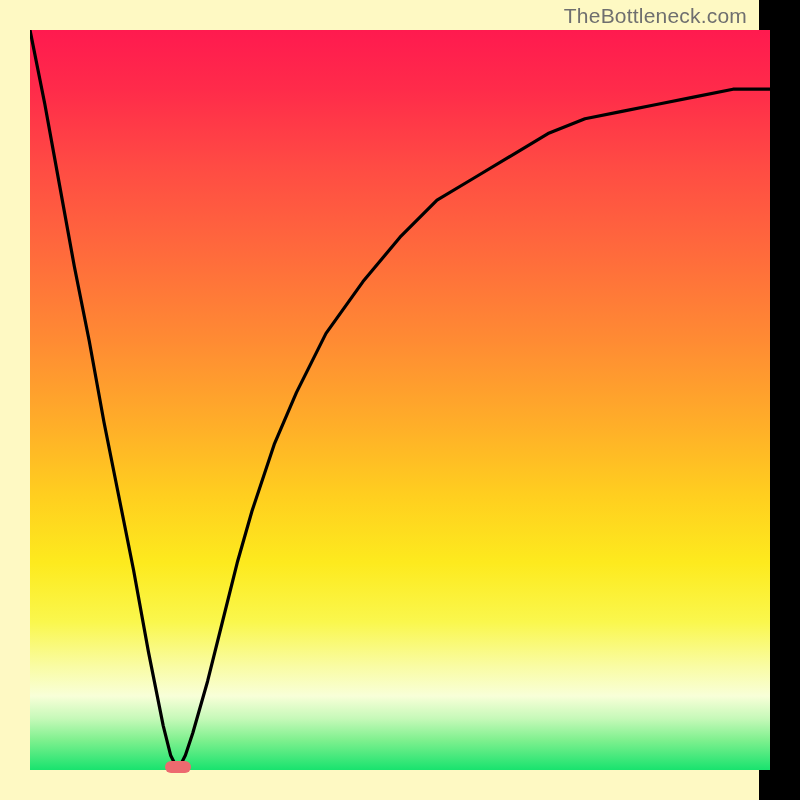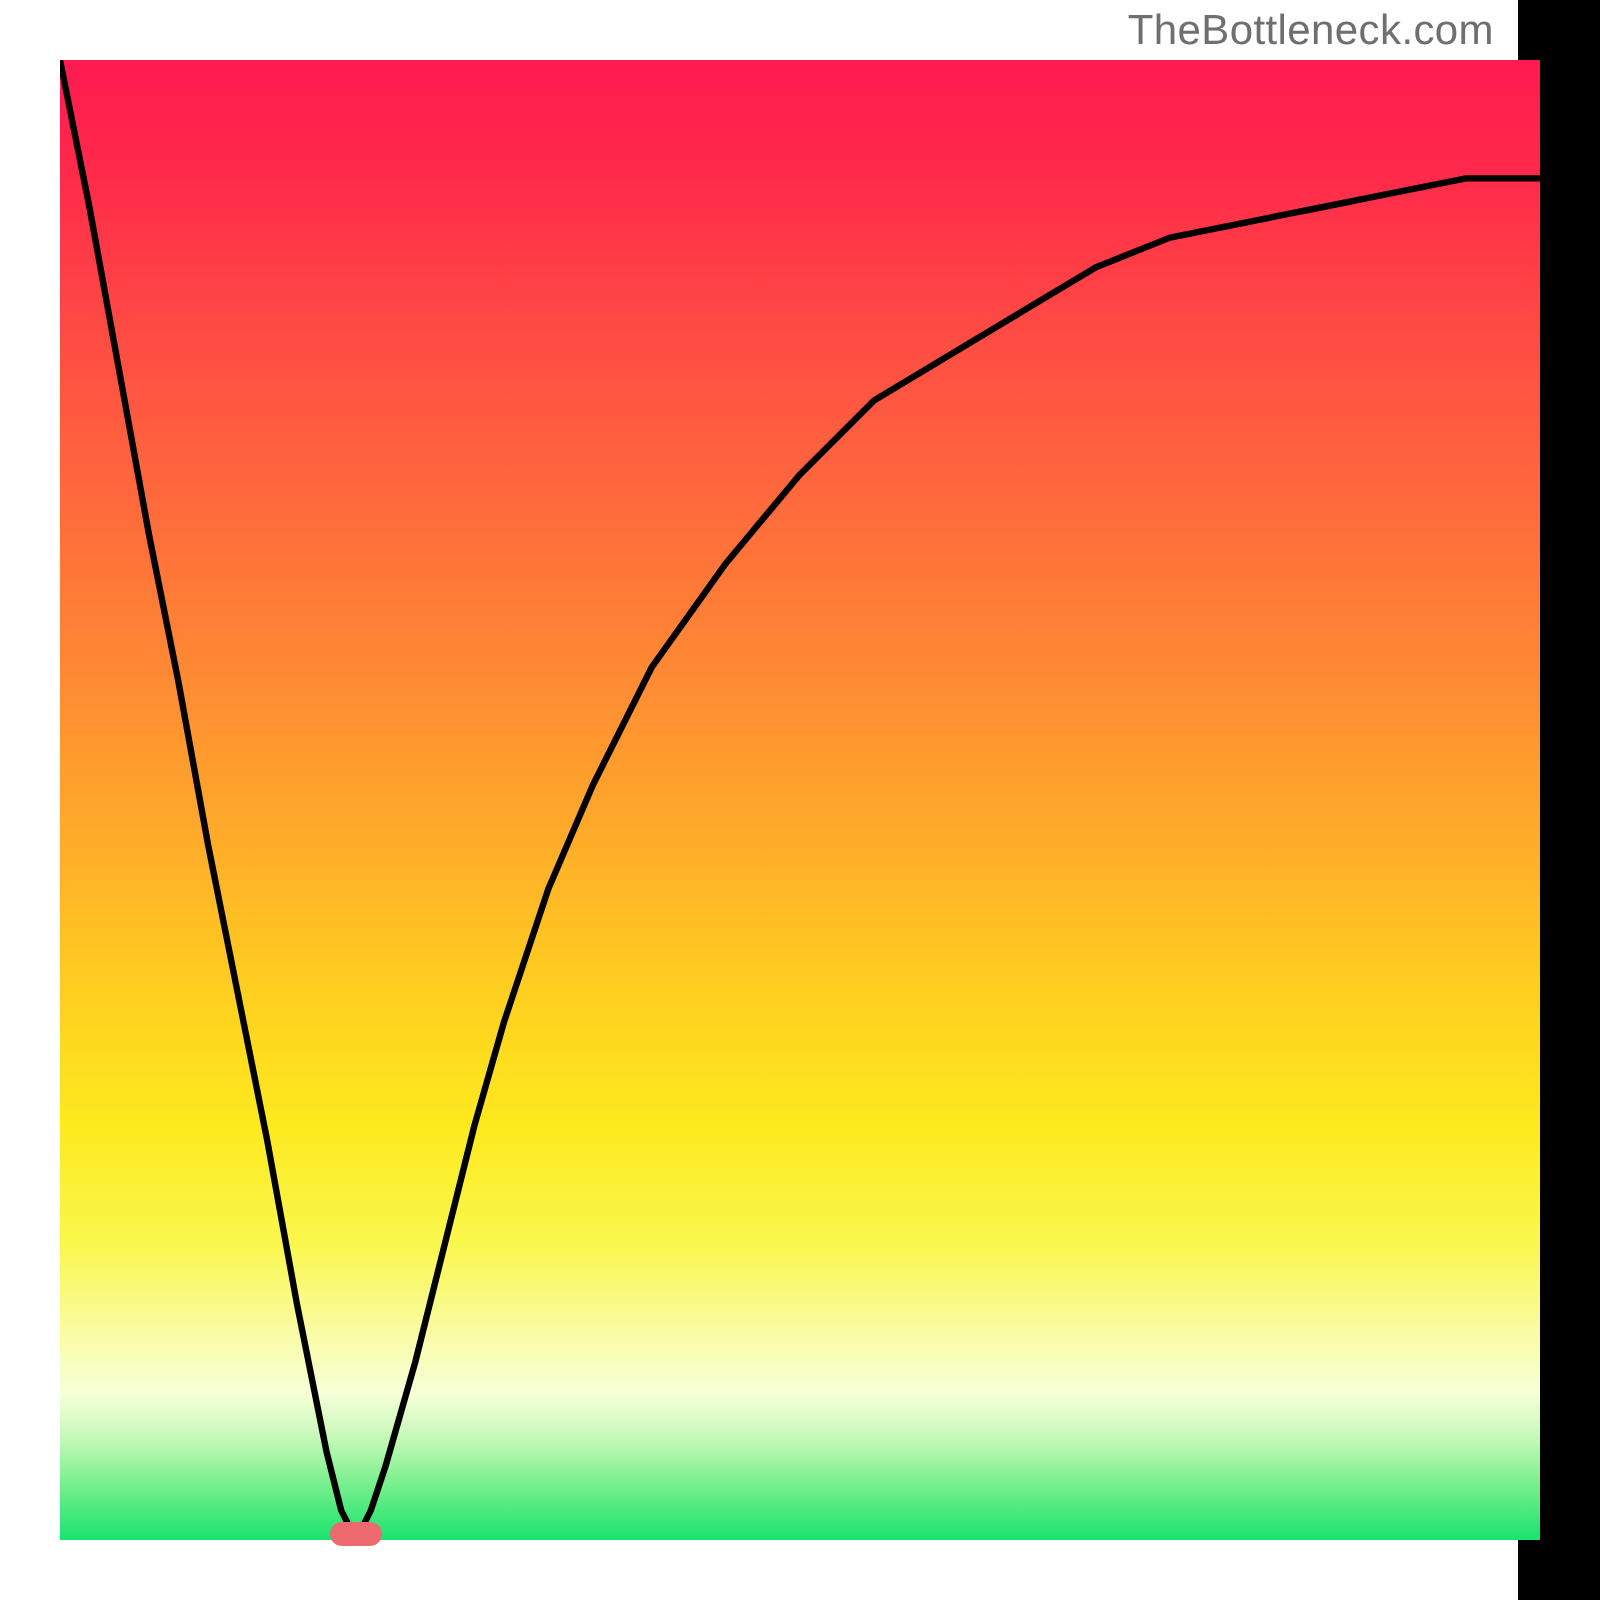--- a/index.html
+++ b/index.html
@@ -8,21 +8,21 @@
     width: 800px;
     height: 800px;
     overflow: hidden;
     background: #000;
     font-family: Arial, Helvetica, sans-serif;
   }
   .frame {
     position: relative;
     width: 759px;
     height: 800px;
-    background: #ffffff;
+    background: #fef9c3;
   }
   .plot {
     position: absolute;
     left: 30px;
     top: 30px;
     width: 740px;
     height: 740px;
     
     background: linear-gradient(
       to bottom,

